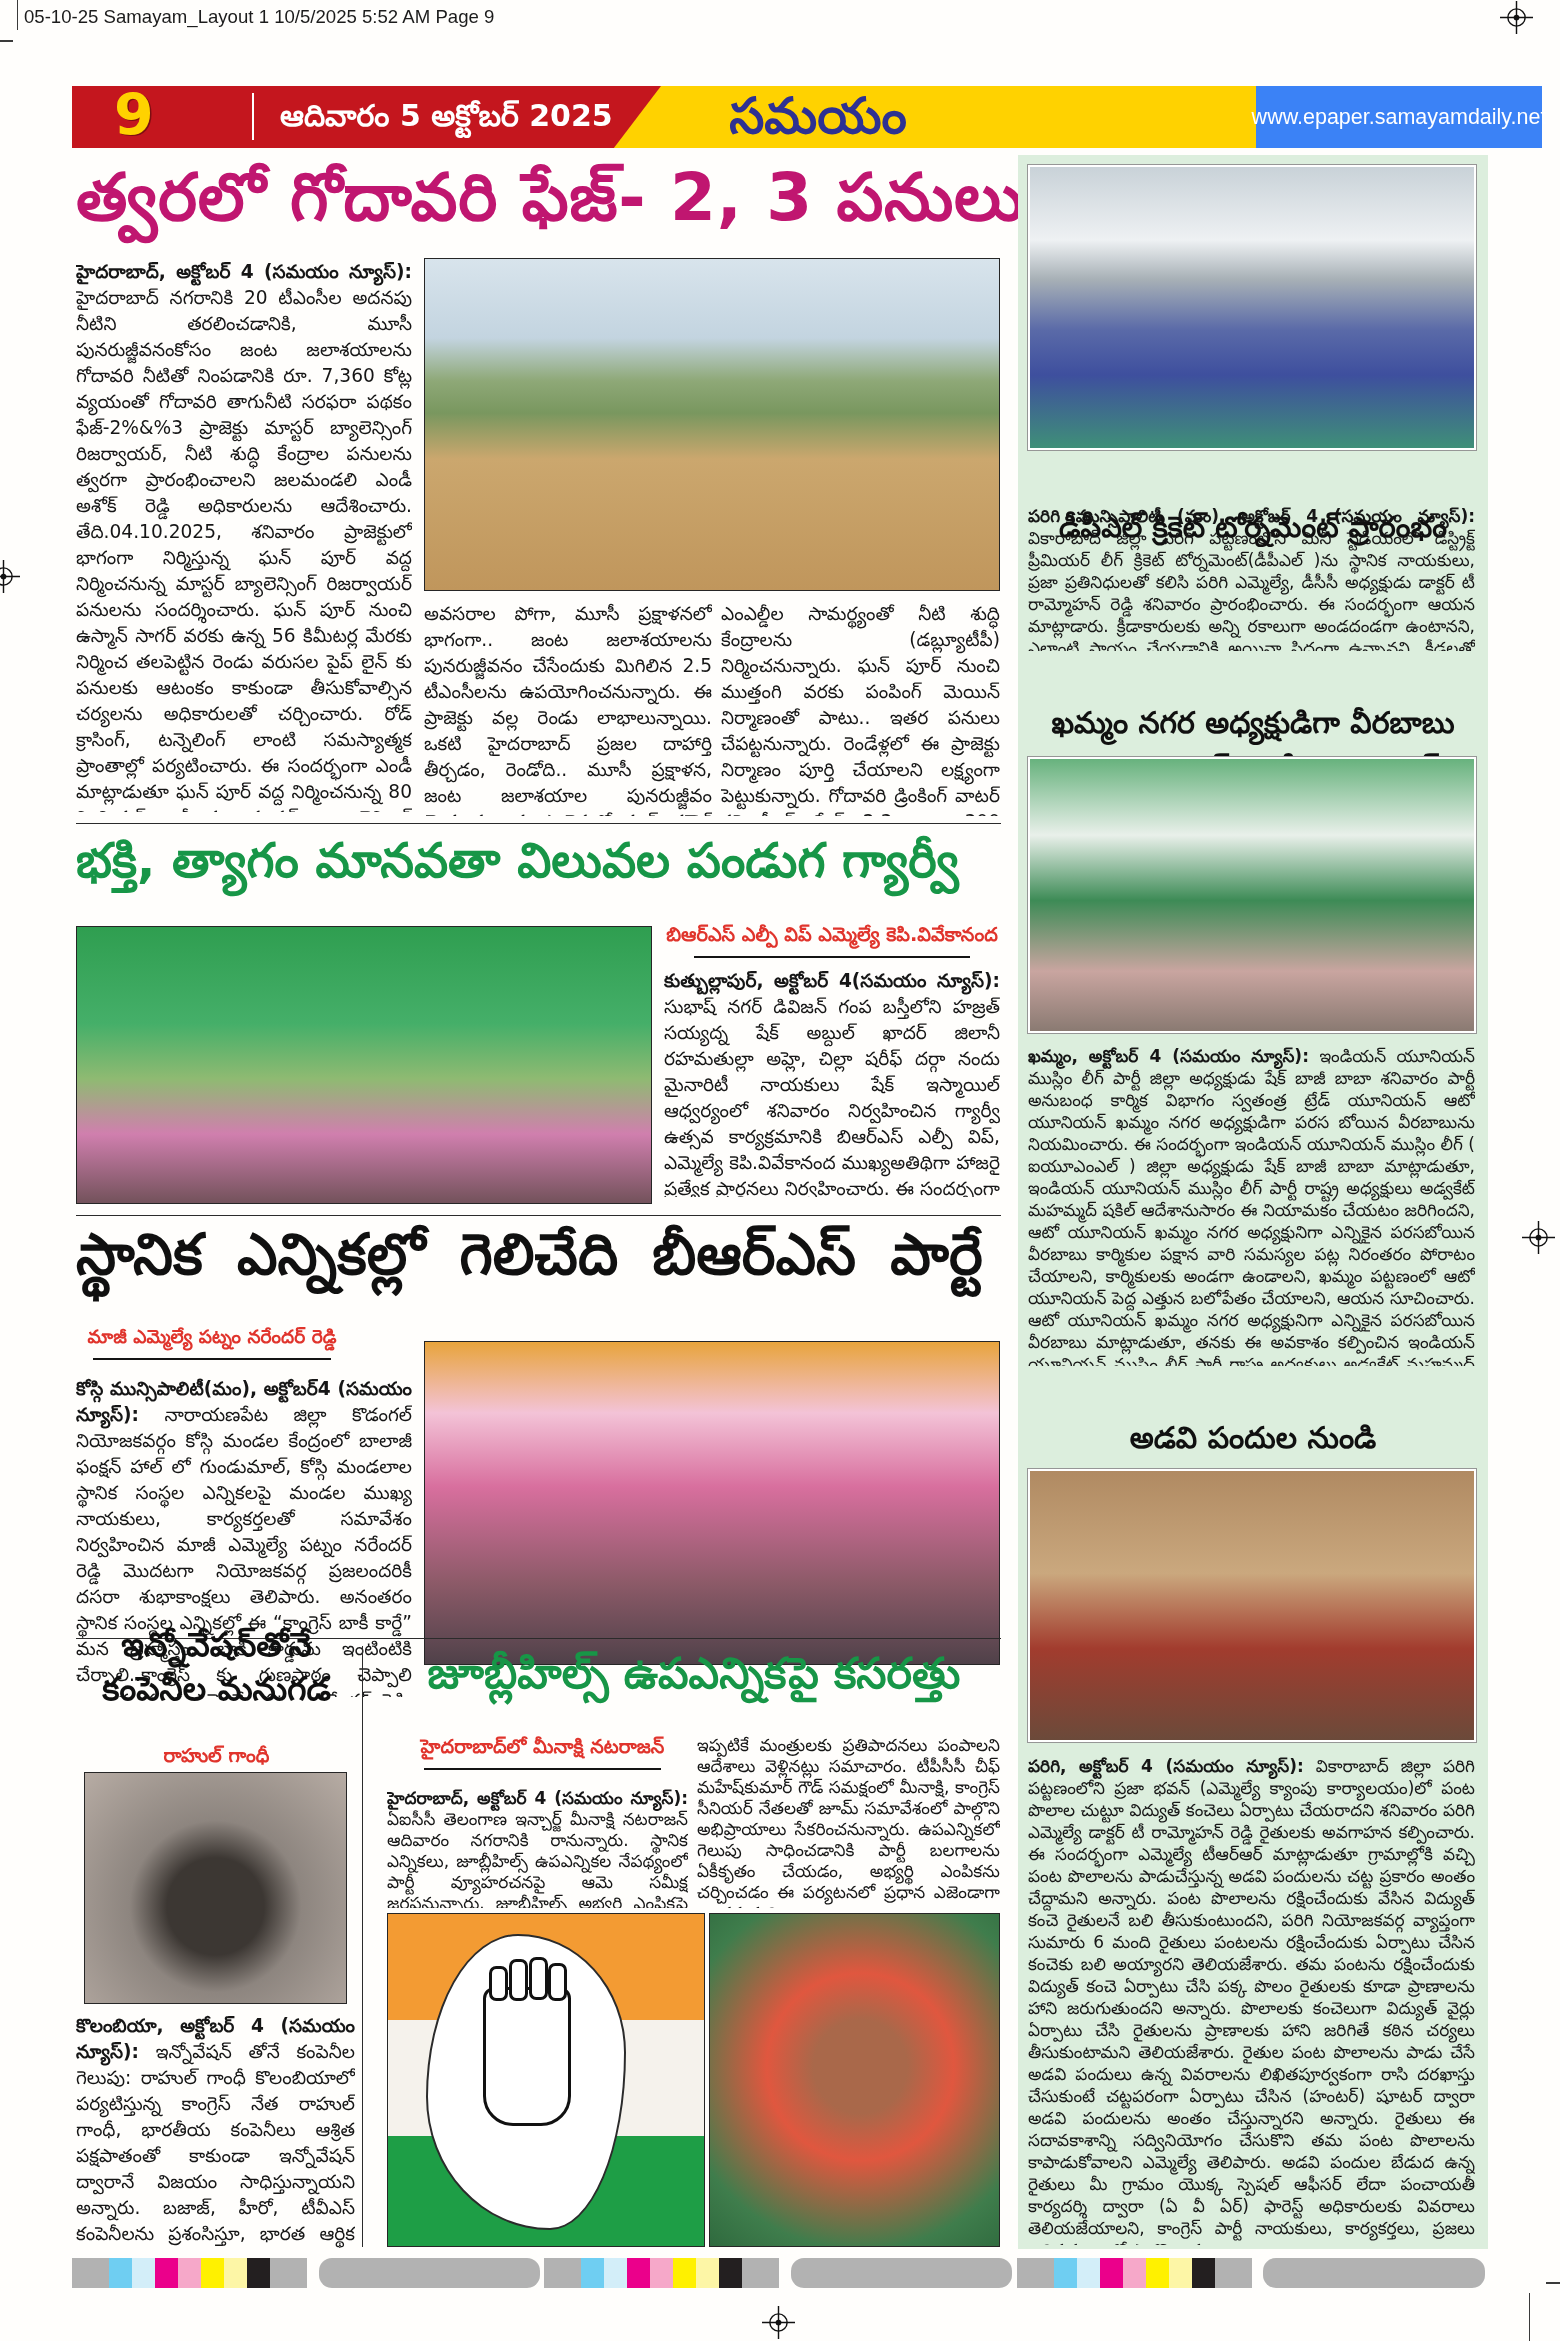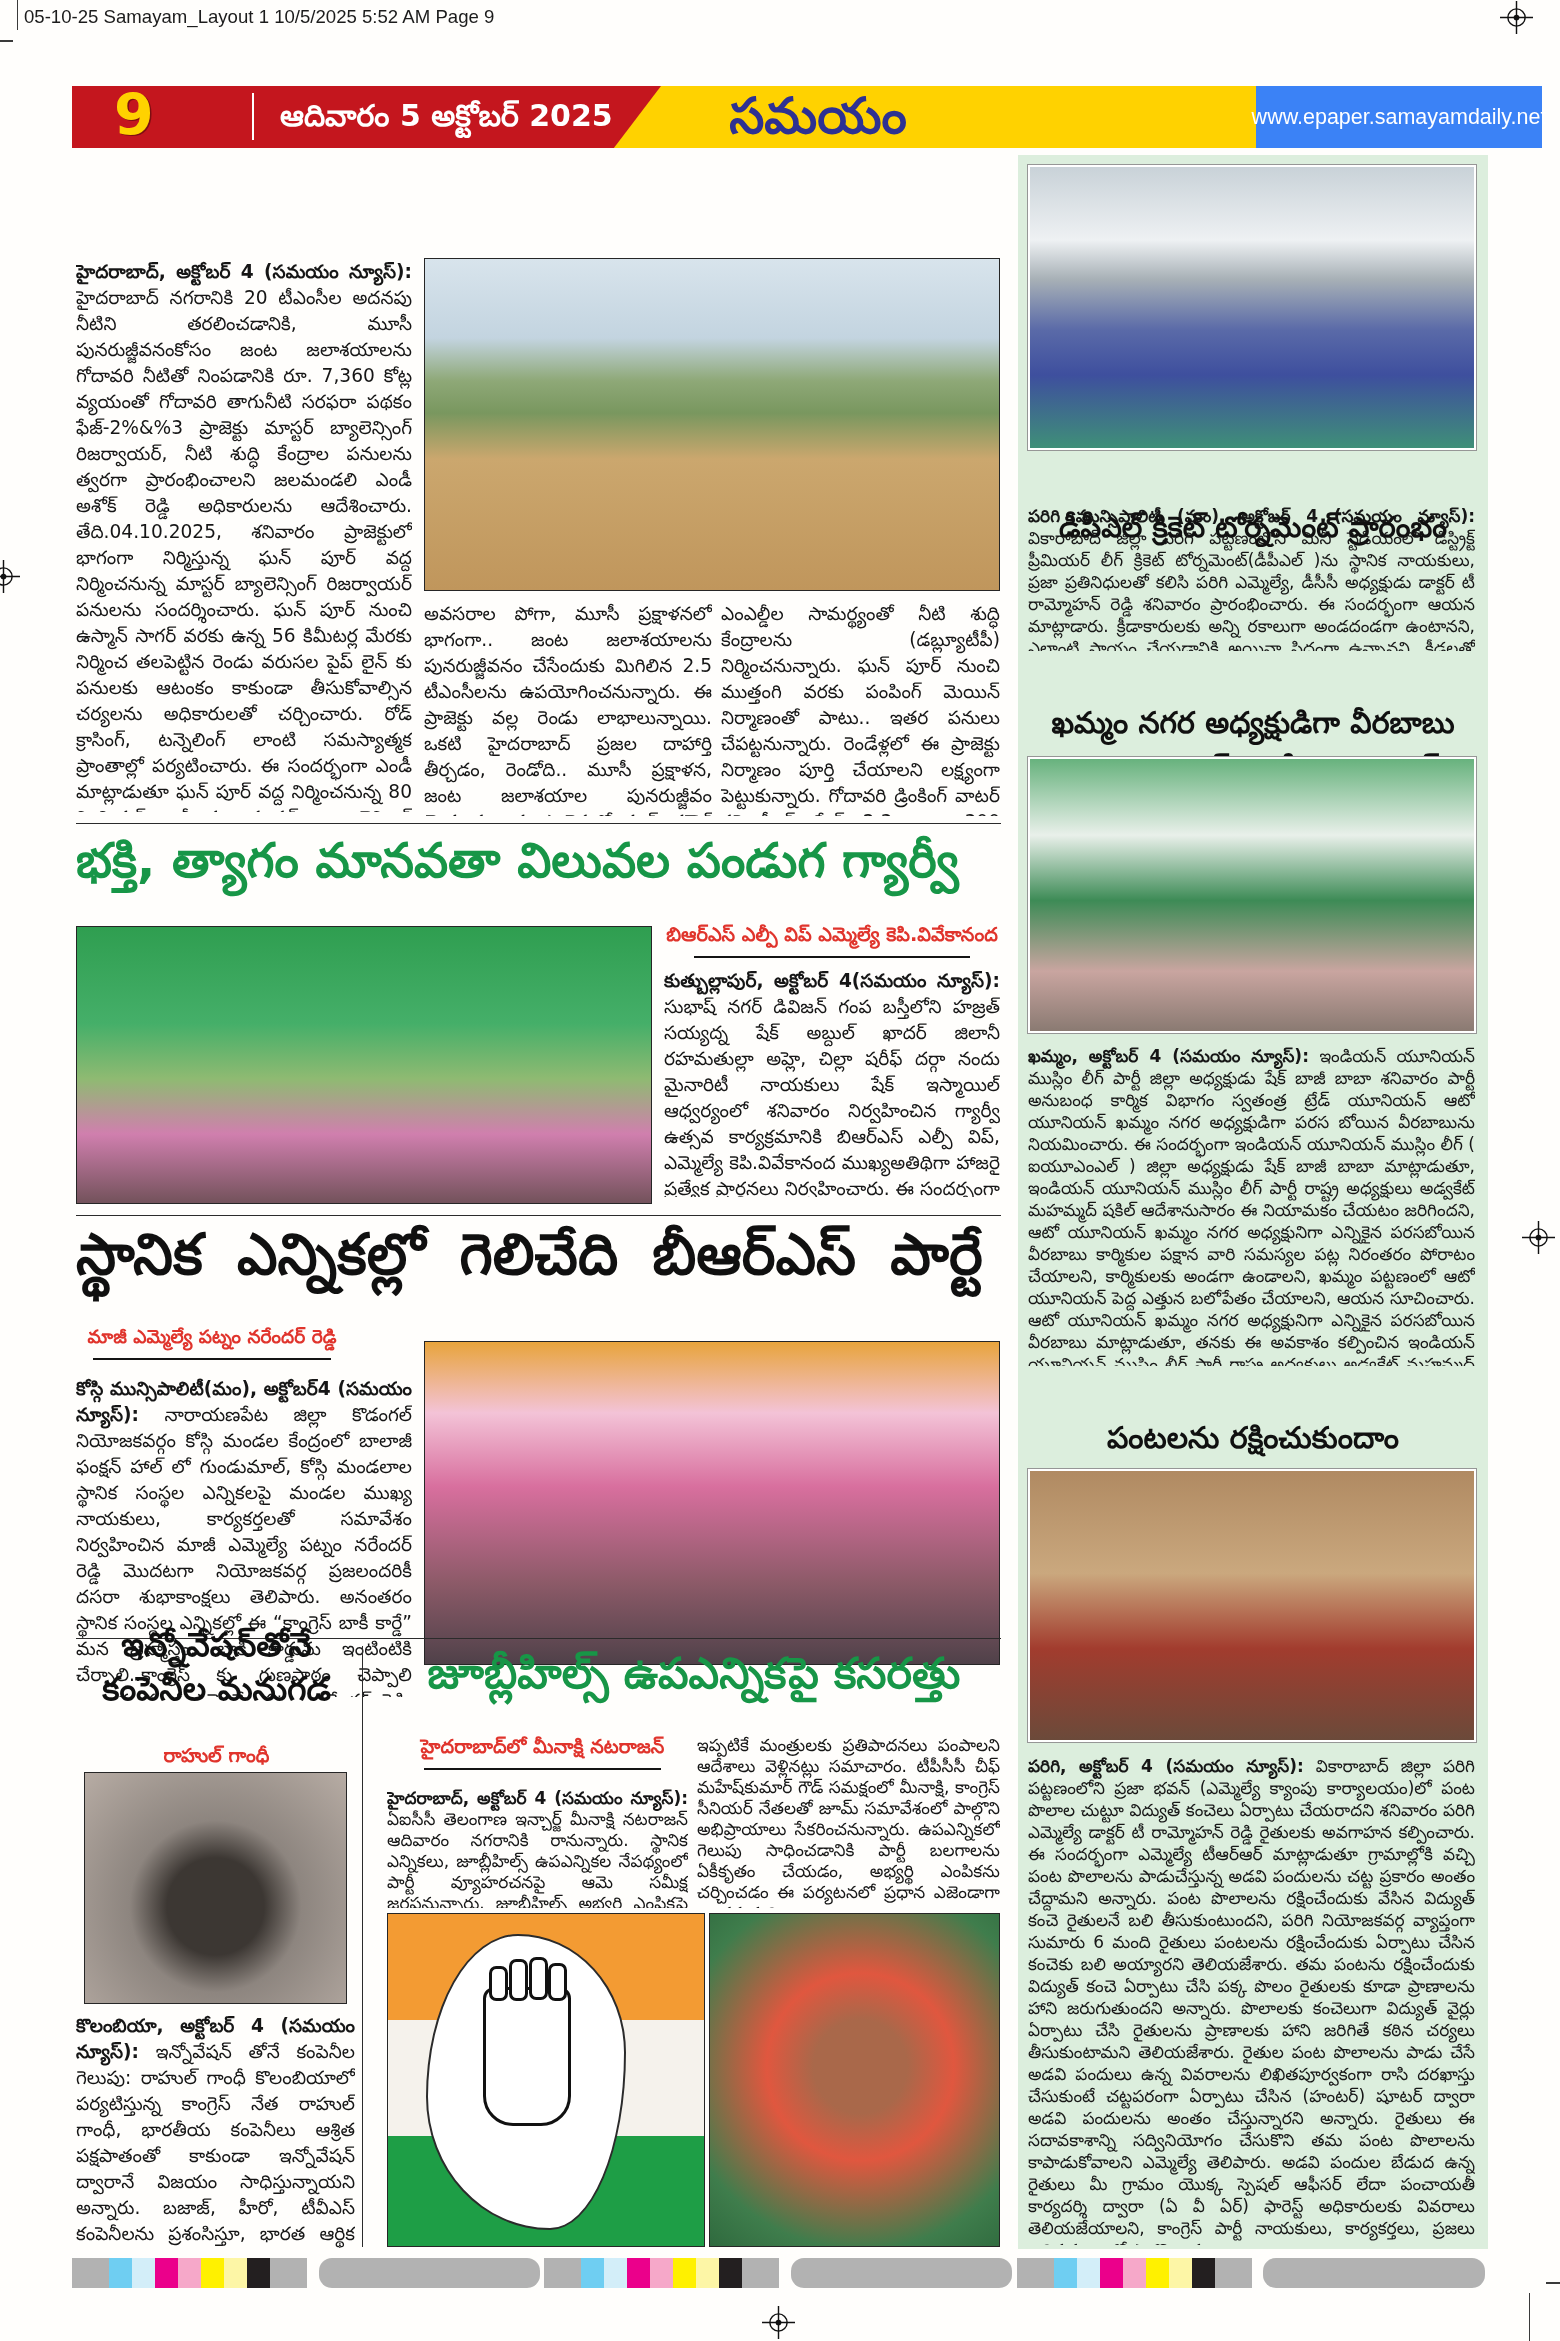--- a/index.html
+++ b/index.html
@@ -112,20 +112,21 @@
     <div class="mast-red-left"></div>
     <div class="page-num">9</div>
     <div class="mast-div"></div>
     <div class="mast-date">ఆదివారం 5 అక్టోబర్ 2025</div>
     <div class="paper-name">సమయం</div>
     <div class="mast-red-right">
       <span class="website">www.epaper.samayamdaily.net</span>
     </div>
   </div>
 
+  <div class="abs headline hl-main">త్వరలో  గోదావరి ఫేజ్- 2, 3 పనులు</div>
 
   <div class="abs body-text" style="left:76px;top:259px;width:336px;height:553px;">
     <span class="dateline">హైదరాబాద్, అక్టోబర్ 4 (సమయం న్యూస్):</span>
     <span>హైదరాబాద్ నగరానికి 20 టీఎంసీల అదనపు నీటిని తరలించడానికి, మూసీ పునరుజ్జీవనంకోసం జంట జలాశయాలను గోదావరి నీటితో నింపడానికి రూ. 7,360 కోట్ల వ్యయంతో గోదావరి తాగునీటి సరఫరా పథకం ఫేజ్-2%&amp;%3 ప్రాజెక్టు మాస్టర్ బ్యాలెన్సింగ్ రిజర్వాయర్, నీటి శుద్ధి కేంద్రాల పనులను త్వరగా ప్రారంభించాలని జలమండలి ఎండీ అశోక్ రెడ్డి అధికారులను ఆదేశించారు. తేది.04.10.2025, శనివారం ప్రాజెక్టులో భాగంగా నిర్మిస్తున్న ఘన్ పూర్ వద్ద నిర్మించనున్న మాస్టర్ బ్యాలెన్సింగ్ రిజర్వాయర్ పనులను సందర్శించారు. ఘన్ పూర్ నుంచి ఉస్మాన్ సాగర్ వరకు ఉన్న 56 కిమీటర్ల మేరకు నిర్మించ తలపెట్టిన రెండు వరుసల పైప్ లైన్ కు పనులకు ఆటంకం కాకుండా తీసుకోవాల్సిన చర్యలను అధికారులతో చర్చించారు. రోడ్ క్రాసింగ్, టన్నెలింగ్ లాంటి సమస్యాత్మక ప్రాంతాల్లో పర్యటించారు. ఈ సందర్భంగా ఎండీ మాట్లాడుతూ ఘన్ పూర్ వద్ద నిర్మించనున్న 80 మిలియన్ లీటర్ల మాస్టర్ బ్యాలెన్సింగ్ రిజర్వాయర్, నీటి శుద్ధి కేంద్రాల పనులను పనులను త్వరగా ప్రారంభించాలని అధికారులను ఆదేశించారు. గోదావరి డ్రికింగ్ వాటర్ సప్లై పథకం ఫేజ్-1 కింద.. నగర ప్రజల నీటి అవసరాల కోసం ఎల్లంపల్లి ప్రాజెక్టు నుంచి జలమండలి ఇప్పటికే 10 టీఎంసీల నీరు తరలిస్తోంది. తాజాగా పథకంలో రెండు దశల ద్వారా మల్లన్న సాగర్ రిజర్వాయర్ నుంచి మరో 20 టీఎంసీల నీరు వాడుకునే అవకాశం ఉంది. ఈ 20 టీఎంసీల్లో.. 17.5 టీఎంసీలు నగర ప్రజల తాగునీటి</span>
   </div>
   <div class="abs photo ph-godavari" style="left:424px;top:258px;width:574px;height:331px;"></div>
   <div class="abs body-text" style="left:424px;top:601px;width:288px;height:215px;">అవసరాల పోగా, మూసీ ప్రక్షాళనలో భాగంగా.. జంట జలాశయాలను పునరుజ్జీవనం చేసేందుకు మిగిలిన 2.5 టీఎంసీలను ఉపయోగించనున్నారు. ఈ ప్రాజెక్టు వల్ల రెండు లాభాలున్నాయి. ఒకటి హైదరాబాద్ ప్రజల దాహార్తి తీర్చడం, రెండోది.. మూసీ ప్రక్షాళన, జంట జలాశయాల పునరుజ్జీవం చెయ్యడం. ఈ ప్రాజెక్టులో పంప్ హౌజ్ లు, సబ్ స్టేషన్లు, మల్లన్న సాగర్ నుంచి ఘన్ పూర్ వరకు 3000 ఎంఎం డయా భారీ పైపు లైన్ నిర్మించనున్నారు. అంతే కాకుండా ఘన్ పూర్, శామీర్ పేట్ వద్ద 1170</div>
   <div class="abs body-text" style="left:721px;top:601px;width:279px;height:215px;">ఎంఎల్డీల సామర్థ్యంతో నీటి శుద్ధి కేంద్రాలను (డబ్ల్యూటీపీ) నిర్మించనున్నారు. ఘన్ పూర్ నుంచి ముత్తంగి వరకు పంపింగ్ మెయిన్ నిర్మాణంతో పాటు.. ఇతర పనులు చేపట్టనున్నారు. రెండేళ్లలో ఈ ప్రాజెక్టు నిర్మాణం పూర్తి చేయాలని లక్ష్యంగా పెట్టుకున్నారు. గోదావరి డ్రింకింగ్ వాటర్ సప్లై స్కీమ్ ఫేజ్ -2,3 ద్వారా 300 ఎంజీడీల నీరు సరఫరా చేస్తారు. ఈ కార్యక్రమంలో ప్రాజెక్టు డైరెక్టర్ టీవీ శ్రీధర్, సీజీఎమ్ మహేష్ కుమార్ లతో పాటు సంబంధిత అధిరకారులు పాల్గొన్నారు.</div>
 
   <div class="abs hrule" style="left:76px;top:823px;width:925px;"></div>
@@ -205,20 +206,21 @@
     <div>ఖమ్మం నగర అధ్యక్షుడిగా వీరబాబు</div>
     <div>ఐయూఎంఎల్ ఆటో యూనియన్</div>
   </div>
   <div class="abs panel-photo ph-uml" style="left:1028px;top:757px;width:444px;height:272px;"></div>
   <div class="abs body-text body-sm" style="left:1028px;top:1045px;width:447px;height:321px;">
     <span class="dateline">ఖమ్మం, అక్టోబర్ 4 (సమయం న్యూస్):</span>
     <span>ఇండియన్ యూనియన్ ముస్లిం లీగ్  పార్టీ జిల్లా అధ్యక్షుడు షేక్ బాజీ బాబా శనివారం పార్టీ అనుబంధ కార్మిక విభాగం స్వతంత్ర ట్రేడ్ యూనియన్ ఆటో యూనియన్ ఖమ్మం నగర అధ్యక్షుడిగా పరస బోయిన వీరబాబును నియమించారు. ఈ సందర్భంగా ఇండియన్ యూనియన్ ముస్లిం లీగ్ ( ఐయూఎంఎల్ ) జిల్లా అధ్యక్షుడు షేక్ బాజీ బాబా మాట్లాడుతూ, ఇండియన్ యూనియన్ ముస్లిం లీగ్ పార్టీ రాష్ట్ర అధ్యక్షులు అడ్వకేట్ మహమ్మద్ షకిల్  ఆదేశానుసారం ఈ నియామకం చేయటం జరిగిందని, ఆటో యూనియన్ ఖమ్మం నగర అధ్యక్షునిగా ఎన్నికైన పరసబోయిన వీరబాబు కార్మికుల పక్షాన వారి సమస్యల పట్ల నిరంతరం పోరాటం చేయాలని, కార్మికులకు అండగా ఉండాలని, ఖమ్మం పట్టణంలో ఆటో యూనియన్ పెద్ద ఎత్తున బలోపేతం చేయాలని, ఆయన సూచించారు. ఆటో యూనియన్ ఖమ్మం నగర అధ్యక్షునిగా ఎన్నికైన పరసబోయిన వీరబాబు మాట్లాడుతూ, తనకు ఈ అవకాశం కల్పించిన ఇండియన్ యూనియన్ ముస్లిం లీగ్ పార్టీ రాష్ట్ర అధ్యక్షులు  అడ్వకేట్ మహమ్మద్ షకిల్ , పార్టీ ఖమ్మం జిల్లా అధ్యక్షుడు షేక్ బాజీ బాబా,  జిల్లా ఉపాధ్యక్షుడు అబుల్ రహీం, పార్టీ నగర కార్యదర్శి షేక్ హనీఫ్ షేక్ సర్వర్ పాషా లకు కృతజ్ఞతలు తెలియజేశారు. ఆటో యూనియన్ అభివృద్ధి కోసం కృషి చేస్తానని తోటి కార్మికుల పక్షాన నిలబడి తమకు రావలసిన హక్కుల కోసం పోరాటం చేస్తానని ఆయన అన్నారు.</span>
   </div>
 
   <div class="abs headline hl-panel" style="left:1021px;top:1369px;height:96px;">
+    <div>అడవి పందుల నుండి</div>
     <div>పంటలను రక్షించుకుందాం</div>
   </div>
   <div class="abs panel-photo ph-adavi" style="left:1028px;top:1469px;width:444px;height:269px;"></div>
   <div class="abs body-text body-sm" style="left:1028px;top:1755px;width:447px;height:490px;">
     <span class="dateline">పరిగి, అక్టోబర్ 4 (సమయం న్యూస్):</span>
     <span>వికారాబాద్ జిల్లా పరిగి పట్టణంలోని ప్రజా భవన్ (ఎమ్మెల్యే క్యాంపు కార్యాలయం)లో పంట పొలాల చుట్టూ విద్యుత్ కంచెలు ఏర్పాటు చేయరాదని శనివారం పరిగి ఎమ్మెల్యే డాక్టర్ టీ రామ్మోహన్ రెడ్డి రైతులకు అవగాహన కల్పించారు. ఈ సందర్భంగా ఎమ్మెల్యే టీఆర్ఆర్ మాట్లాడుతూ గ్రామాల్లోకి వచ్చి పంట పొలాలను పాడుచేస్తున్న అడవి పందులను చట్ట ప్రకారం అంతం చేద్దామని అన్నారు. పంట పొలాలను రక్షించేందుకు వేసిన విద్యుత్ కంచె రైతులనే బలి తీసుకుంటుందని, పరిగి నియోజకవర్గ వ్యాప్తంగా సుమారు 6 మంది రైతులు పంటలను రక్షించేందుకు ఏర్పాటు చేసిన కంచెకు బలి అయ్యారని తెలియజేశారు. తమ పంటను రక్షించేందుకు విద్యుత్ కంచె ఏర్పాటు చేసి పక్క పొలం రైతులకు కూడా ప్రాణాలను హాని జరుగుతుందని అన్నారు. పొలాలకు కంచెలుగా విద్యుత్ వైర్లు ఏర్పాటు చేసి రైతులను ప్రాణాలకు హాని జరిగితే కఠిన చర్యలు తీసుకుంటామని తెలియజేశారు. రైతుల పంట పొలాలను పాడు చేసే అడవి పందులు ఉన్న వివరాలను లిఖితపూర్వకంగా రాసి దరఖాస్తు చేసుకుంటే చట్టపరంగా ఏర్పాటు చేసిన (హంటర్) షూటర్ ద్వారా అడవి పందులను అంతం చేస్తున్నారని అన్నారు. రైతులు ఈ సదావకాశాన్ని సద్వినియోగం చేసుకొని తమ పంట పొలాలను కాపాడుకోవాలని ఎమ్మెల్యే తెలిపారు. అడవి పందుల బేడుద ఉన్న రైతులు మీ గ్రామం యొక్క స్పెషల్ ఆఫీసర్ లేదా పంచాయతీ కార్యదర్శి ద్వారా (ఏ వీ ఏర్) ఫారెస్ట్ అధికారులకు వివరాలు తెలియజేయాలని, కాంగ్రెస్ పార్టీ నాయకులు, కార్యకర్తలు, ప్రజలు అధిక సంఖ్యలో పాల్గొన్నారు.</span>
   </div>
 
   <div class="abs cb">
       <div class="cb-group">

